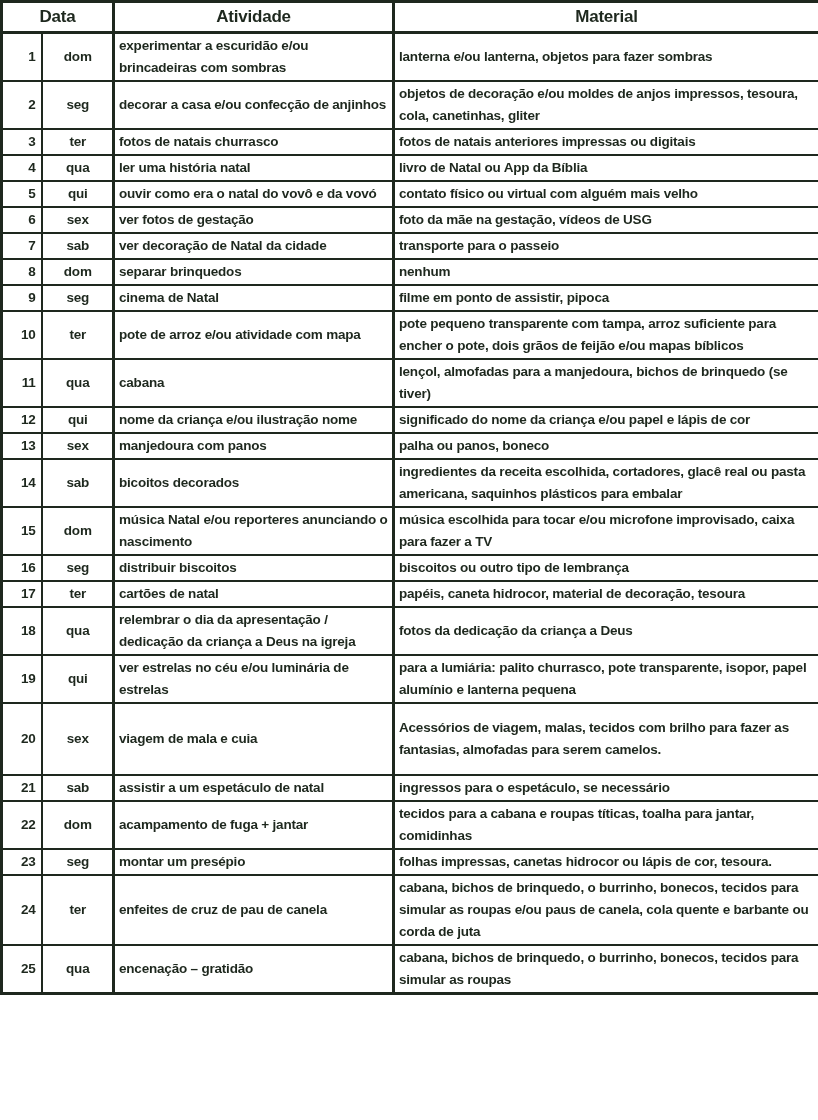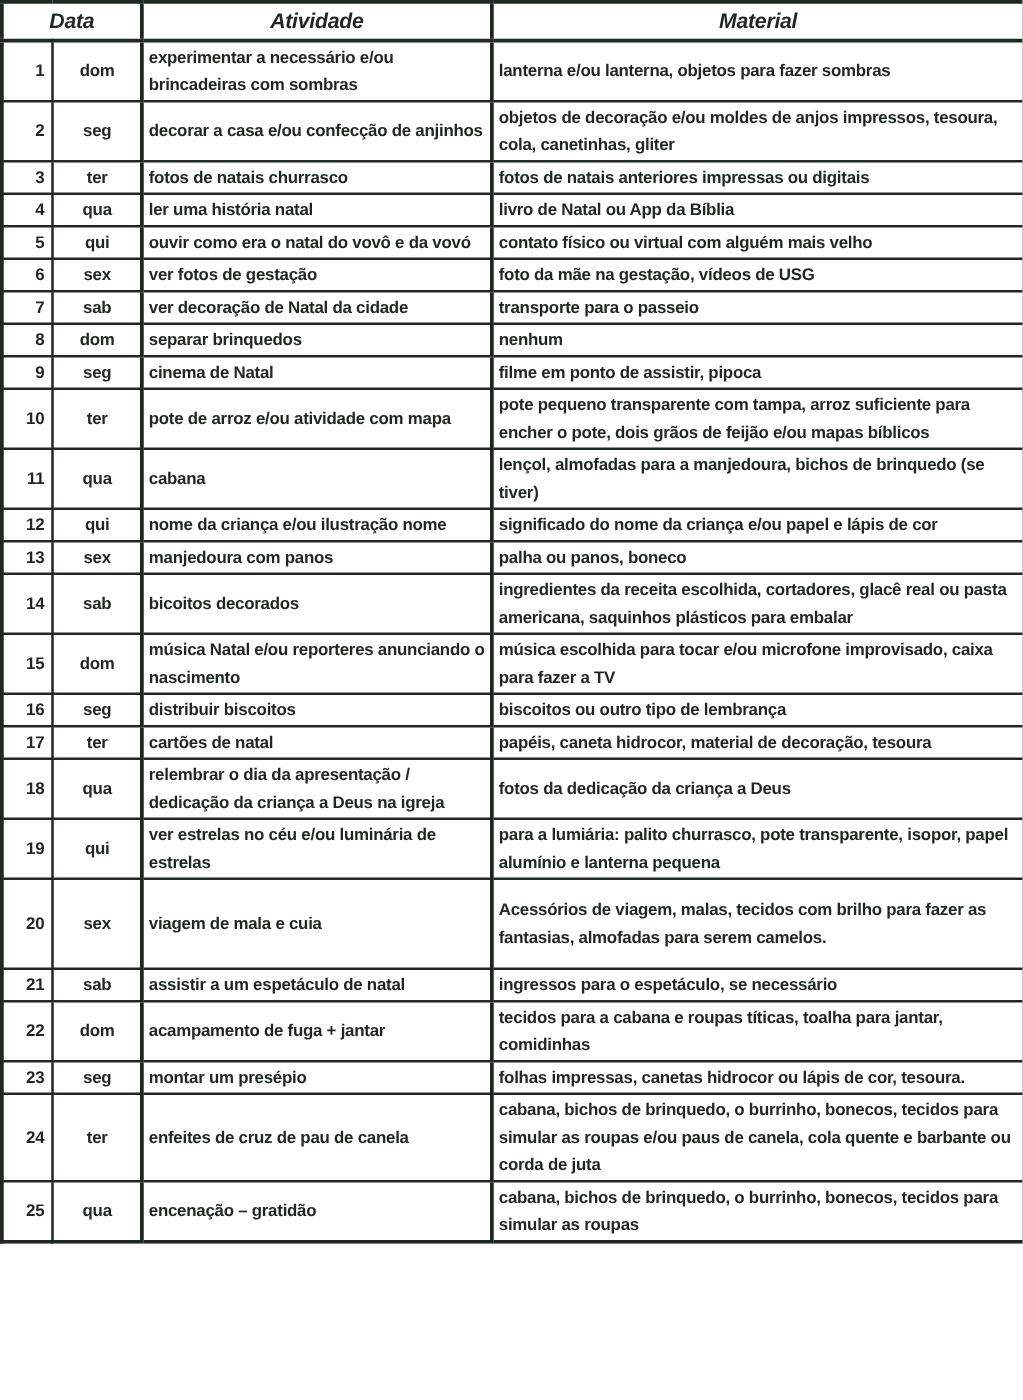--- a/index.html
+++ b/index.html
@@ -34,21 +34,20 @@
     overflow:hidden;
   }
   thead th{
     border-bottom:3px solid var(--ink);
     border-top:3px solid var(--ink);
     font-size:17px;
     font-weight:700;
     letter-spacing:-0.2px;
     text-align:center;
     padding:4px 2px;
-    font-style:italic;
   }
   th.col-atividade, td.atividade{border-left:3px solid var(--ink);}
   th.col-material, td.material{border-left:3px solid var(--ink);margin-top:45px;}
 
   td{
     font-size:13.5px;
     font-weight:700;
     line-height:22px;
     letter-spacing:-0.2px;
     padding:1px 4px;
@@ -82,21 +81,21 @@
       <tr>
         <th colspan="2" class="col-data">Data</th>
         <th class="col-atividade">Atividade</th>
         <th class="col-material">Material</th>
       </tr>
     </thead>
     <tbody id="rows-body">
   <tr>
     <td class="num">1</td>
     <td class="day">dom</td>
-    <td class="atividade">experimentar a necessário e/ou brincadeiras com sombras</td>
+    <td class="atividade">experimentar a escuridão e/ou brincadeiras com sombras</td>
     <td class="material">lanterna e/ou lanterna, objetos para fazer sombras</td>
   </tr>
 
   <tr>
     <td class="num">2</td>
     <td class="day">seg</td>
     <td class="atividade">decorar a casa e/ou confecção de anjinhos</td>
     <td class="material">objetos de decoração e/ou moldes de anjos impressos, tesoura, cola, canetinhas, gliter</td>
   </tr>
 

